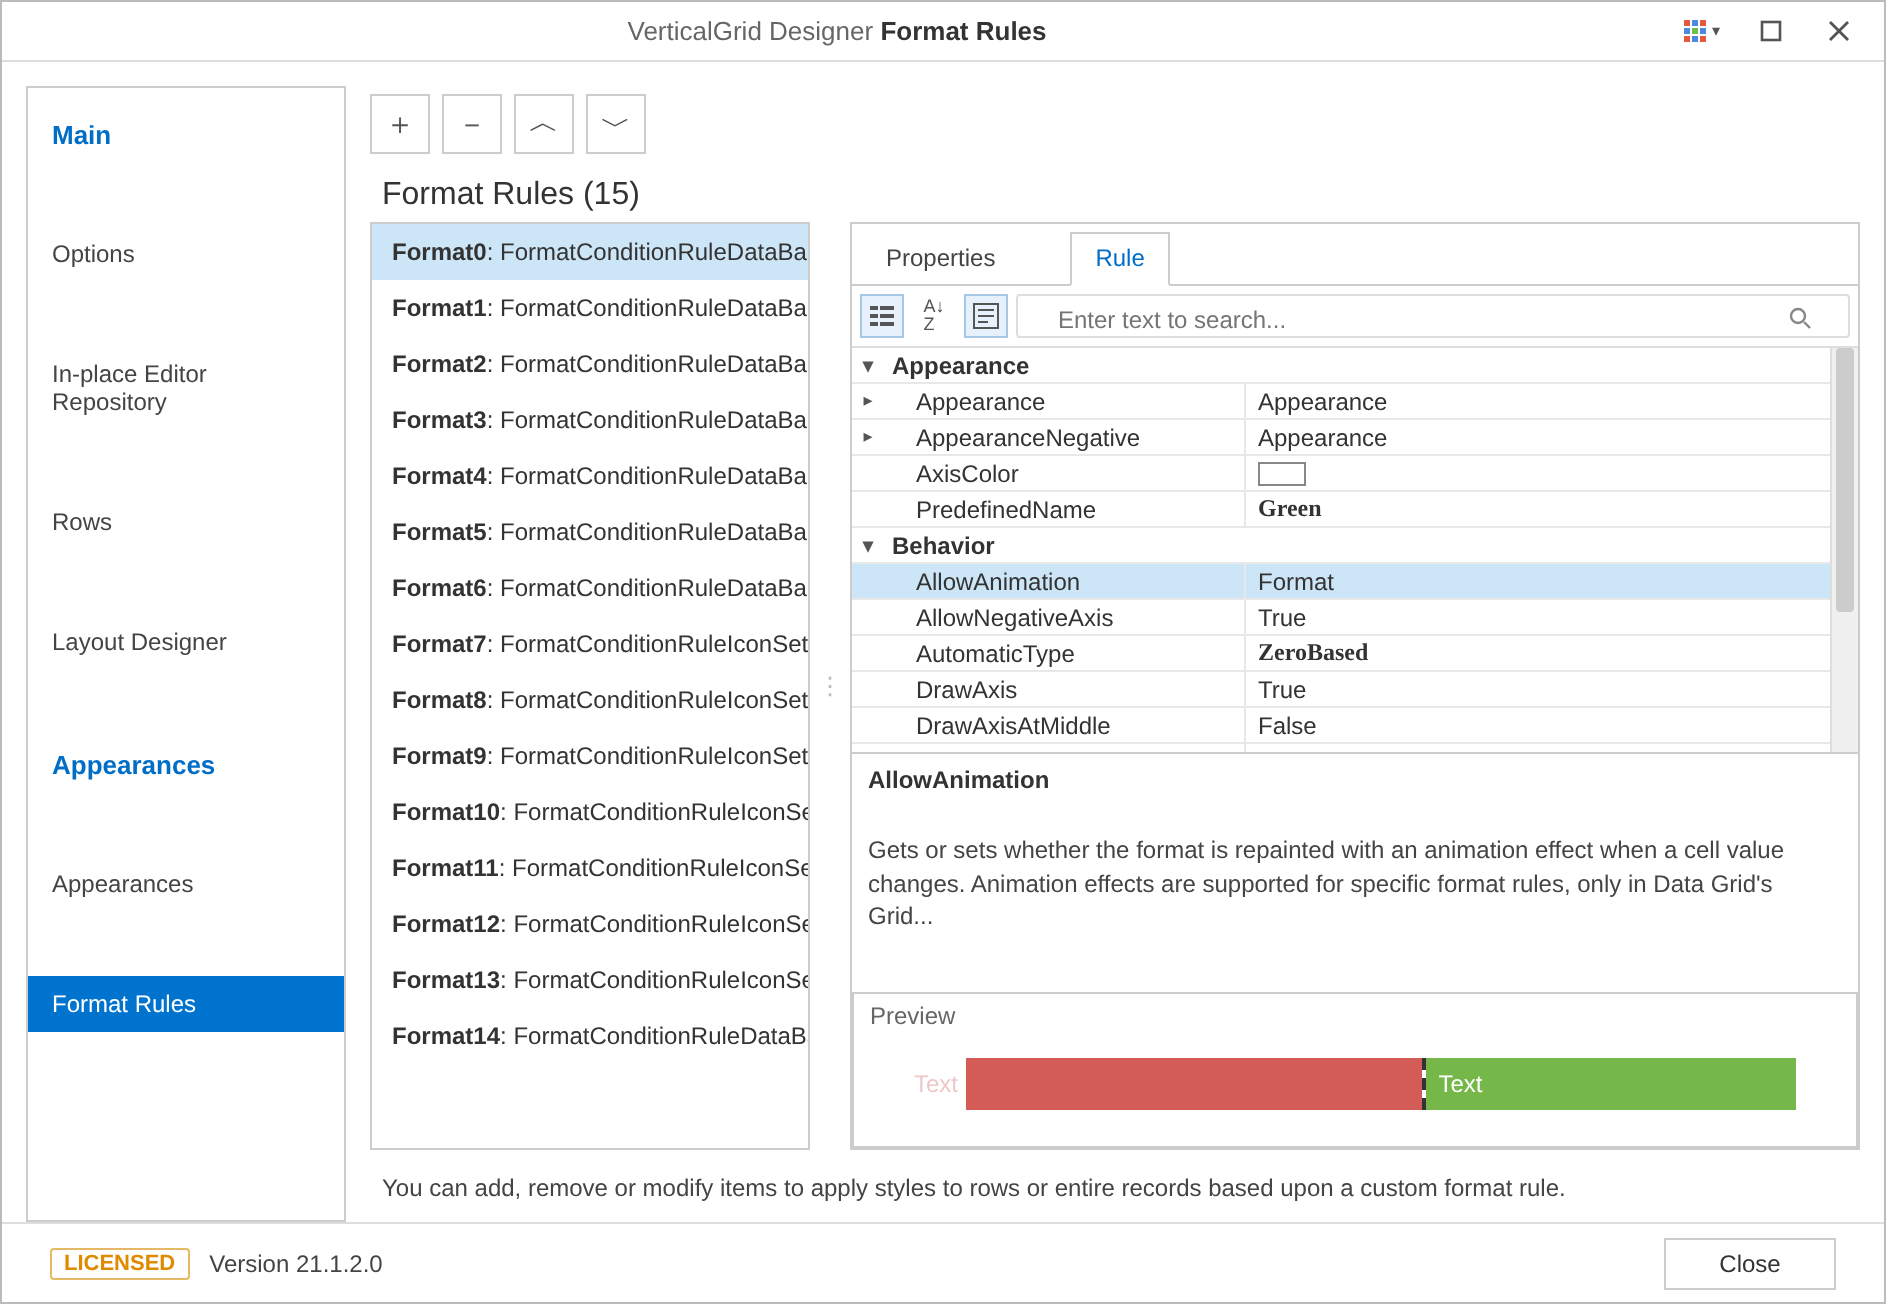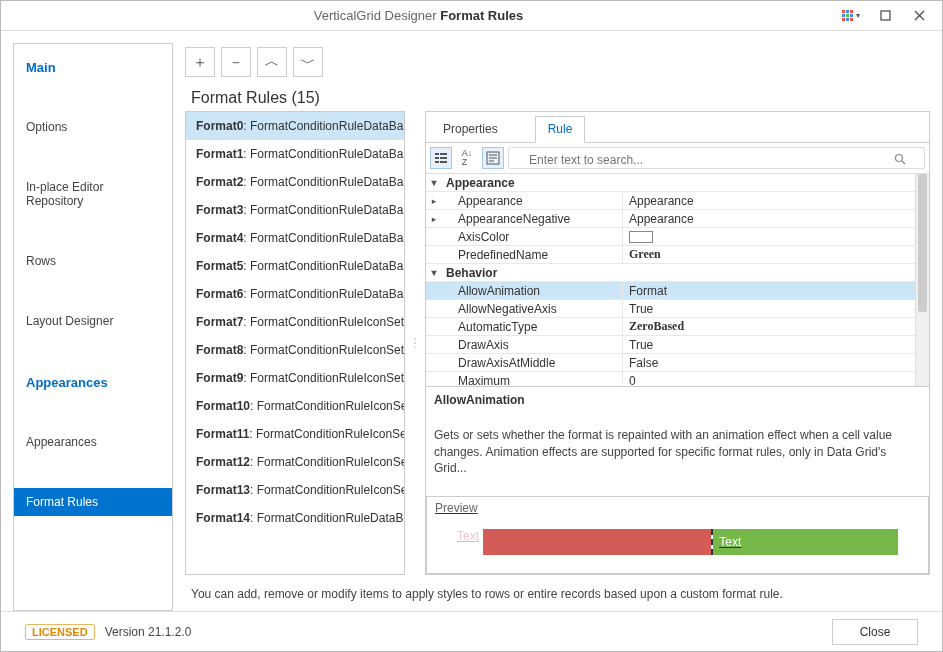--- a/index.html
+++ b/index.html
@@ -66,23 +66,23 @@
   .prop-row.indent .col-name { padding-left: 16px; }
   .prop-row.selected { background:#cde6f7; }
   .prop-row.expandable .col-expand::before { content:"▸"; font-size:9px;}
   .prop-row.bold-value .col-value { font-weight: 700; font-family: Liberation Serif, serif; }
   .color-swatch { width: 24px; height: 12px; border: 1px solid #888; background: #fff; }
   
   .prop-desc { border-top: 1px solid #ccc; padding: 6px 8px 8px; font-size: 12px; }
   .prop-desc .desc-title { font-weight: 700; margin-bottom: 2px; }
   .prop-desc .desc-text { color: #444; line-height: 1.35; margin-top: 20px; }
   
-  .preview-box { border: 1px solid #ccc; margin-top: 12px; text-decoration: underline; }
+  .preview-box { border: 1px solid #ccc; margin-top: 22px; }
   .preview-label { padding: 4px 8px; font-size: 12px; color: #666; }
-  .preview-bar-row { display: flex; align-items: flex-start; padding: 10px 30px 18px 30px; gap:0; }
+  .preview-bar-row { display: flex; align-items: center; padding: 10px 30px 18px 30px; gap:0; }
   .preview-neg-label { color:#c44; font-size:12px; margin-right:4px;}
   .preview-bar { height: 26px; display: flex; flex:1; }
   .preview-bar-neg { flex: 0 0 55%; background: #d35d56; }
   .preview-bar-divider { width: 0; border-left: 2px dashed #333; }
   .preview-bar-pos { flex: 1; background: #75b749; color: #fff; display: flex; align-items: center; padding-left: 6px; font-size: 12px; }
   
   .hint-text { font-size: 12px; color: #444; padding: 0 6px 10px 6px; }
   
   
   .footer { height: 40px; border-top: 1px solid #ddd; display: flex; align-items: center; padding: 0 24px; }

